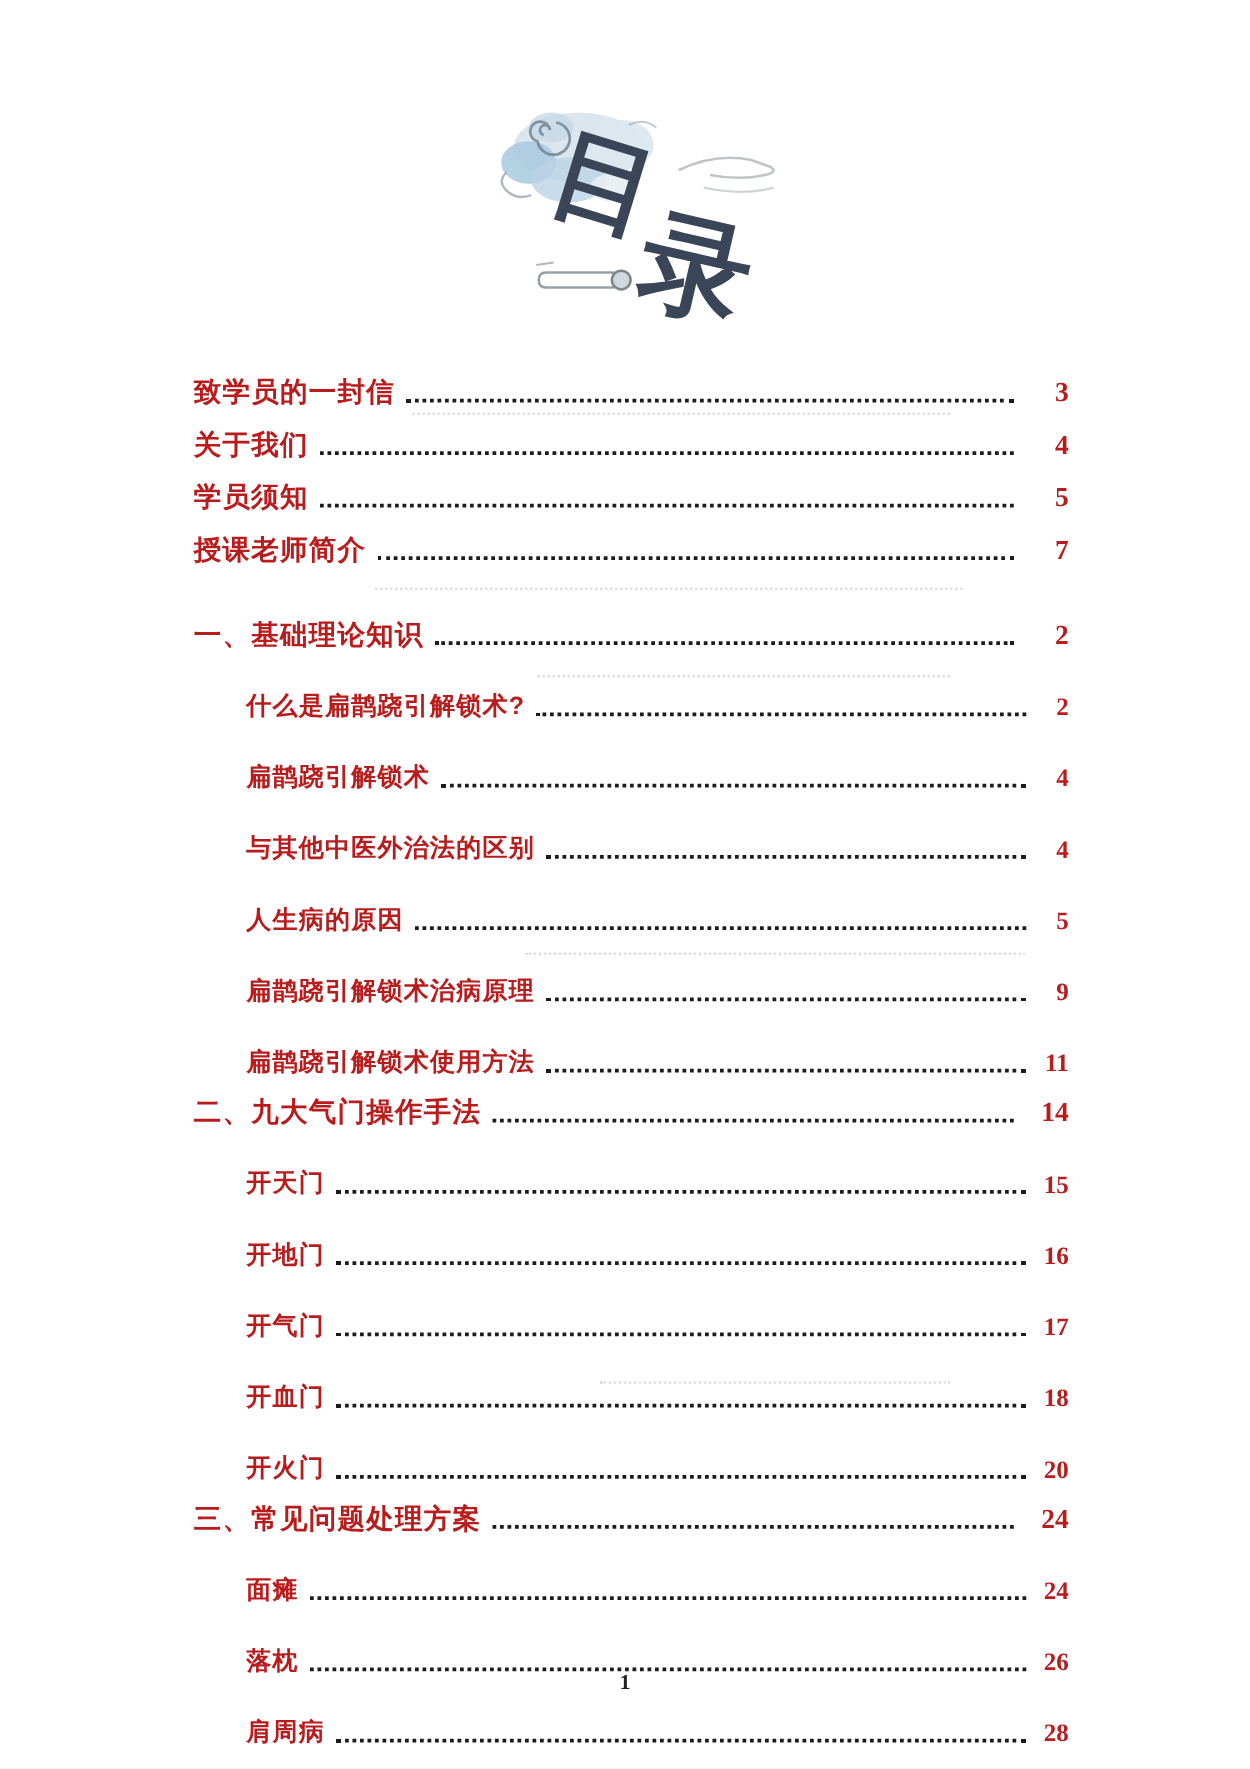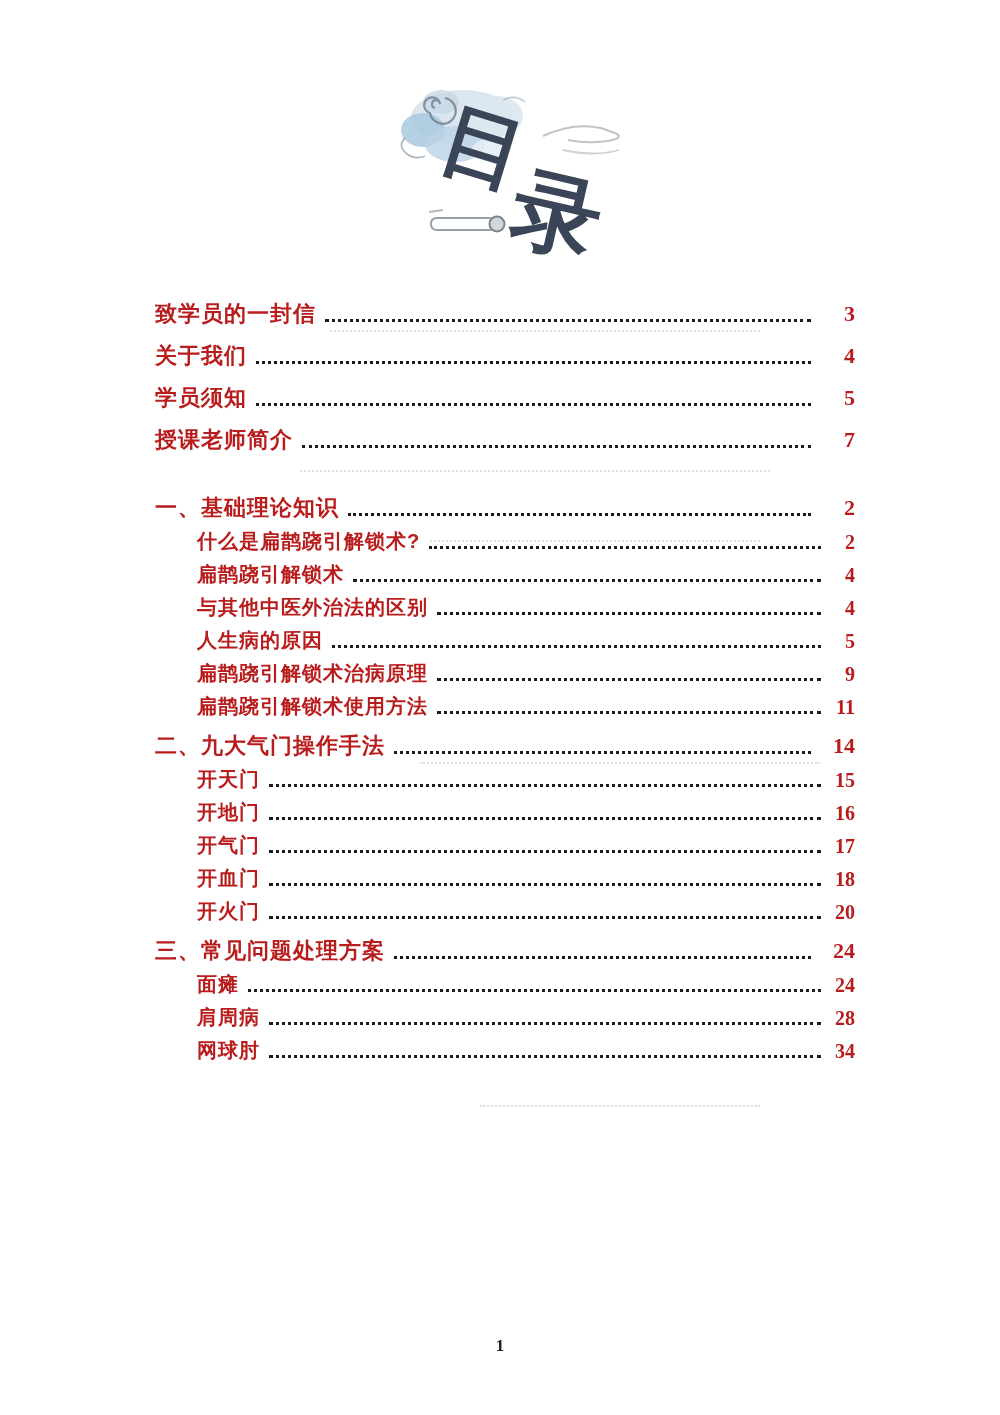--- a/index.html
+++ b/index.html
@@ -49,21 +49,21 @@
   .row.front   { height:42px; font-size:22px; }
   .row.front .pagenum { font-size:22px; }
   .row.front .leader  { margin-right:12px; }
 
   .gap-front-sections { height:28px; }
 
   .row.section { height:40px; font-size:22px; }
   .row.section .pagenum { font-size:22px; }
   .row.section .leader  { margin-right:12px; }
 
-  .row.sub { height:33px; font-size:20px; padding-left:42px; }
+  .row.sub { height:33px; font-size:20px; padding-left:42px;margin-top:24px; }
   .row.sub .pagenum { font-size:20px; }
   .row.sub .leader  { margin-right:2px; }
 
   
   .footer {
     position:absolute; left:0; right:0; top:1336px;
     text-align:center;
     font-family:"Liberation Serif",serif;
     font-size:17px; font-weight:700; color:#222;
   }
@@ -202,20 +202,25 @@
     <span class="label">三、常见问题处理方案</span>
     <span class="leader"></span>
     <span class="pagenum">24</span>
   </div>
       <div class="row sub">
     <span class="label">面瘫</span>
     <span class="leader"></span>
     <span class="pagenum">24</span>
   </div>
       <div class="row sub">
+    <span class="label">落枕</span>
+    <span class="leader"></span>
+    <span class="pagenum">26</span>
+  </div>
+      <div class="row sub">
     <span class="label">肩周病</span>
     <span class="leader"></span>
     <span class="pagenum">28</span>
   </div>
       <div class="row sub">
     <span class="label">网球肘</span>
     <span class="leader"></span>
     <span class="pagenum">34</span>
   </div>
     </div>

